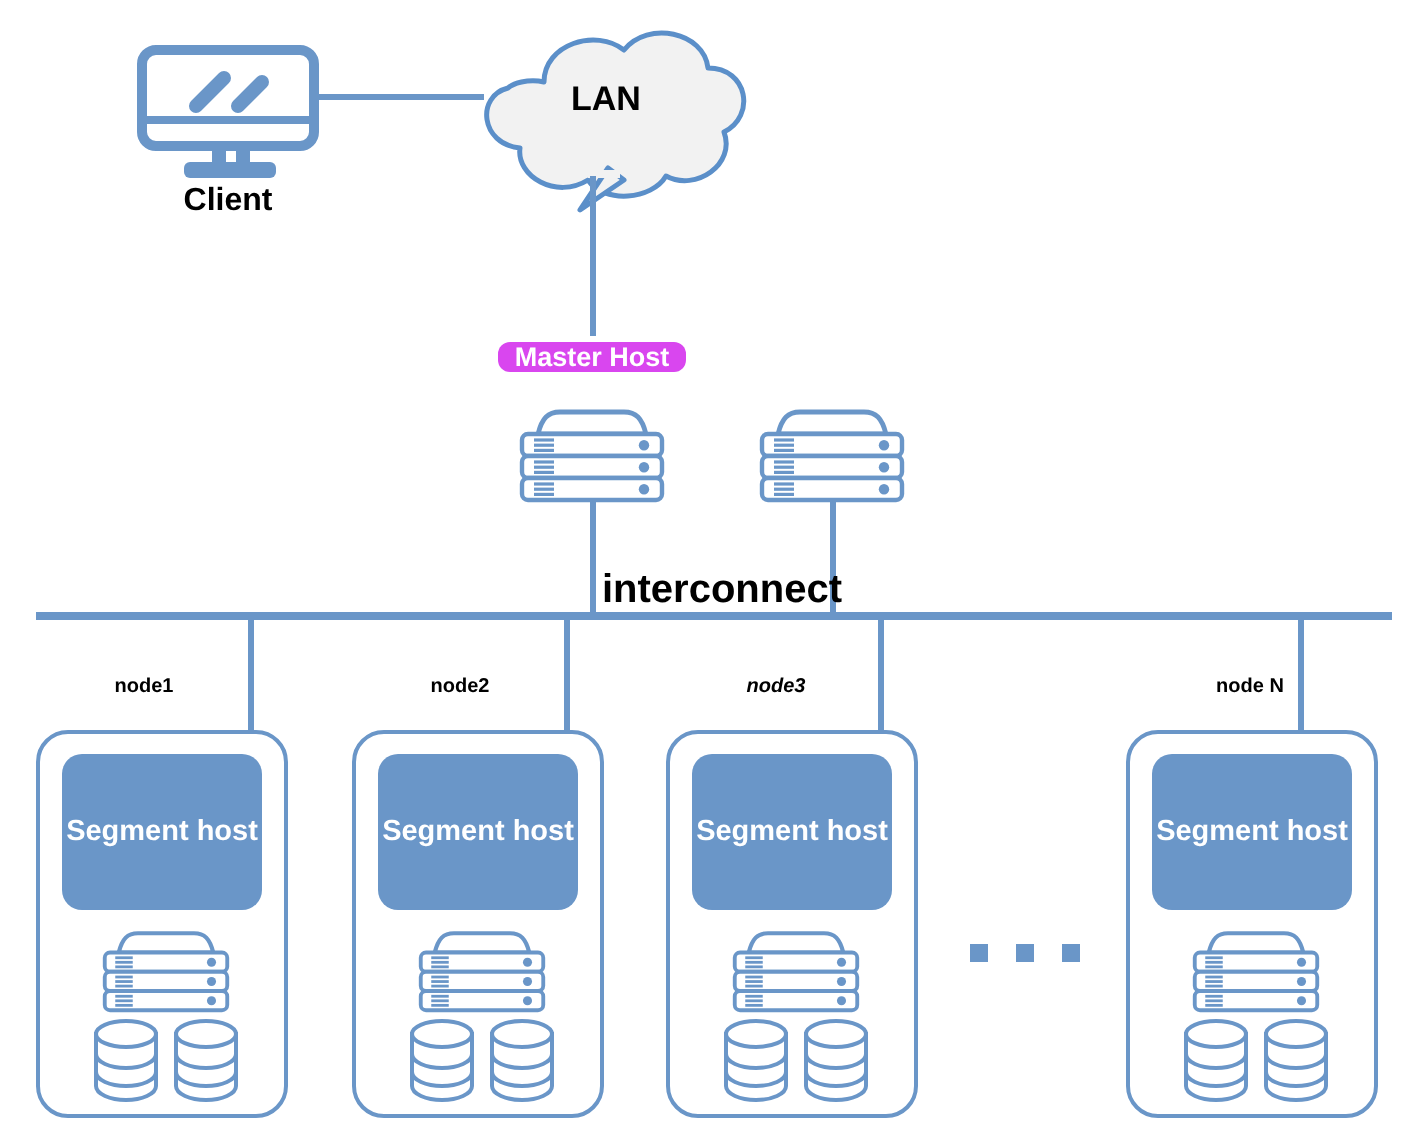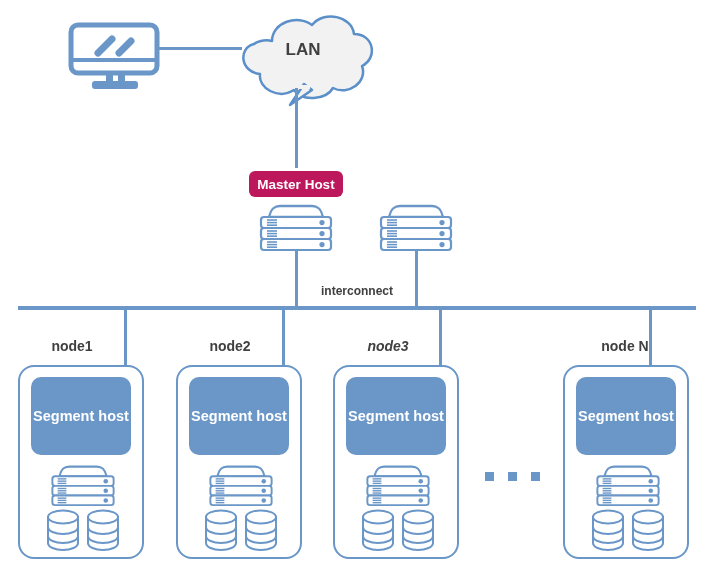--- a/index.html
+++ b/index.html
@@ -15,44 +15,44 @@
     position: relative;
     width: 714px;
     height: 564px;
     background: #ffffff;
     overflow: hidden;
   }
   .abs { position: absolute; }
 
   
   .label-dark {
-    color: #404040;
+    color: #000000;
     font-weight: bold;
     font-family: "Liberation Sans", sans-serif;
     white-space: nowrap;
     text-align: center;
   }
   .label-client    { font-size: 16px; }
   .label-lan       { font-size: 17px; }
-  .label-node      { font-size: 14px; }
-  .label-intercon  { font-size: 12px; }
+  .label-node      { font-size: 10px; }
+  .label-intercon  { font-size: 20px; }
 
   
   .pill {
-    background: #be185d;
+    background: #d946ef;
     color: #ffffff;
     font-weight: bold;
     font-size: 13.5px;
     font-family: "Liberation Sans", sans-serif;
     border-radius: 6px;
     display: flex;
     align-items: center;
     justify-content: center;
     white-space: nowrap;
-    height: 26px;
+    height: 15px;
     box-sizing: border-box;
     padding: 0 8px;
   }
 
   
   .node-card {
     box-sizing: border-box;
     border: 2.5px solid #6a96c8;
     border-radius: 16px;
     background: #ffffff;
@@ -95,20 +95,21 @@
       <rect x="3" y="3" width="86" height="48" rx="7" ry="7" fill="none" stroke="#6a96c8" stroke-width="5"></rect>
       <line x1="5" y1="38" x2="87" y2="38" stroke="#6a96c8" stroke-width="4"></line>
       <line x1="30" y1="31" x2="44" y2="17" stroke="#6a96c8" stroke-width="7" stroke-linecap="round"></line>
       <line x1="51" y1="31" x2="63" y2="19" stroke="#6a96c8" stroke-width="7" stroke-linecap="round"></line>
       <rect x="38" y="51" width="7" height="9" fill="#6a96c8"></rect>
       <rect x="50" y="51" width="7" height="9" fill="#6a96c8"></rect>
       <rect x="24" y="59" width="46" height="8" rx="3" fill="#6a96c8"></rect>
     </svg>
   </div>
 
+  <div class="abs label-dark label-client" style="left:68px; top:92px; width:92px;">Client</div>
 
   <div class="abs line-h" style="left:157px; top:47px; width:85px;"></div>
 
   <div class="abs" style="left:228px; top:8px;">
     <svg width="152" height="105" viewBox="0 0 152 105">
       <path d="M44,33
                C44,14 70,6 84,17
                C96,2 124,8 126,26
                C146,26 150,50 134,58
                C140,74 120,88 105,80

